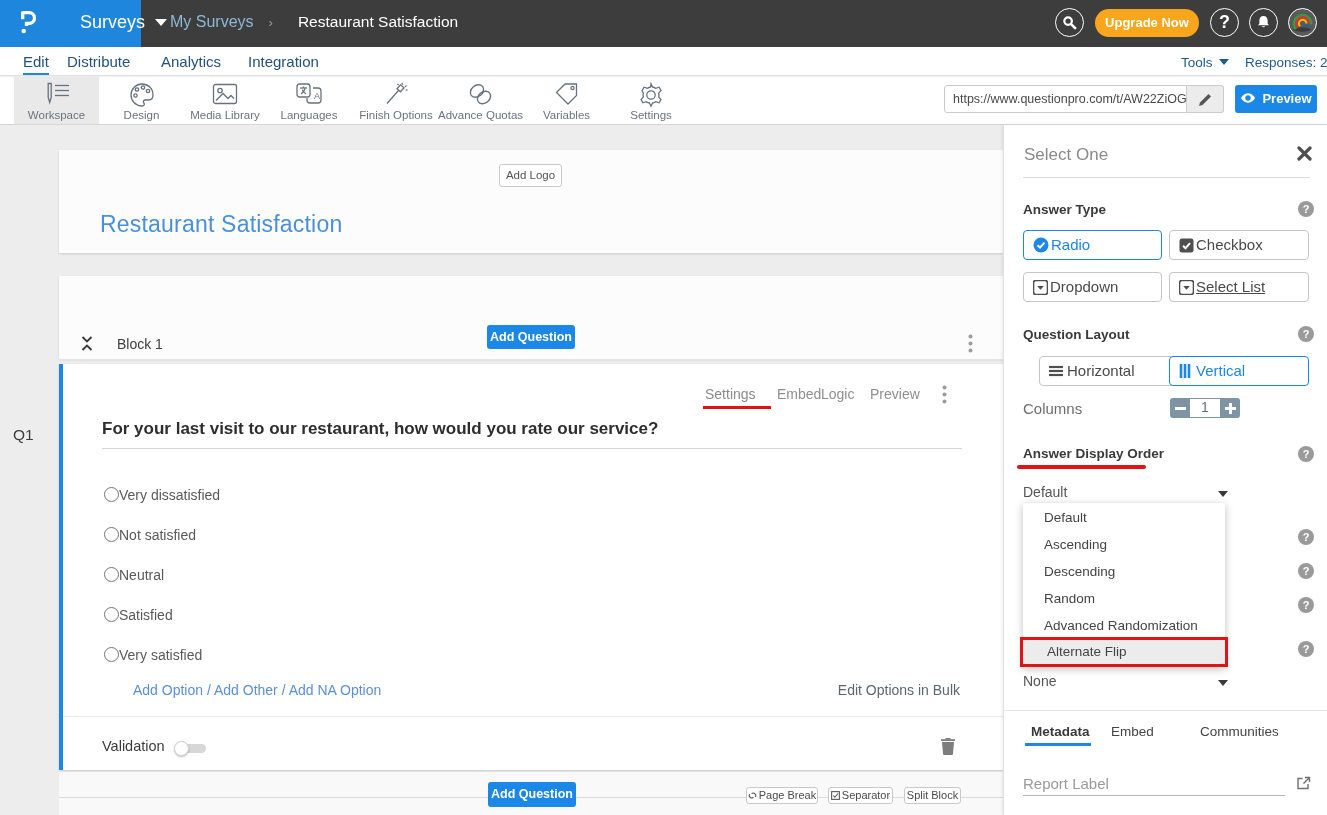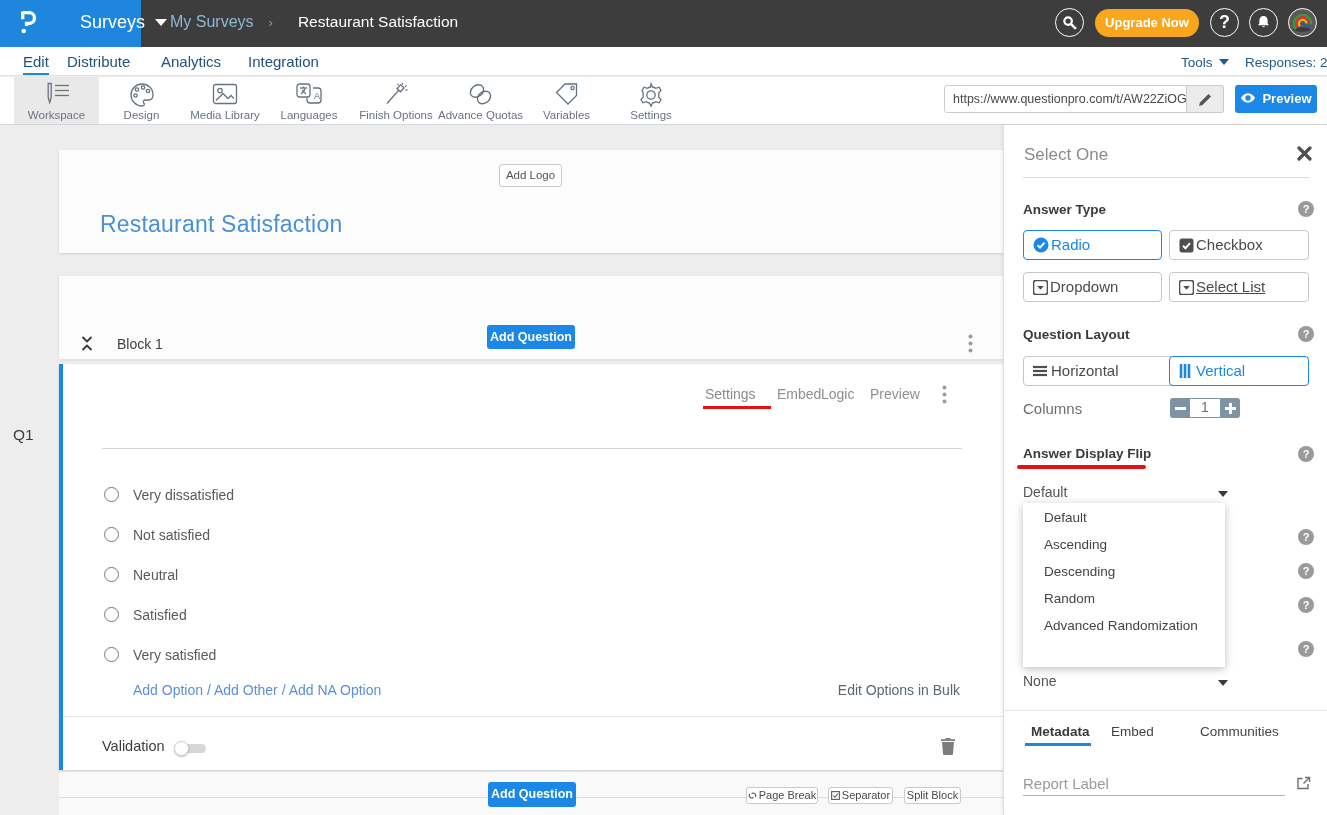--- a/index.html
+++ b/index.html
@@ -46,21 +46,21 @@
   #blockname { position:absolute; left:58px; top:12px; font-size:14px; color:#3f3f3f; }
   .bluebtn { background:#1b87e6; color:#fff; font-weight:bold; font-size:12.5px; text-align:center; border-radius:3px; }
 
   #card-q { top:364px; height:406px; background:#fff; border-left:4px solid #1b87e6; }
   #q1label { position:absolute; left:13px; top:426px; font-size:15.5px; color:#3c3c3c; }
   .qtab { position:absolute; top:22px; font-size:14px; color:#8f8f8f; }
   #qtext { position:absolute; left:39px; top:55px; font-size:17px; font-weight:bold; color:#2e2e2e; }
   #qline { position:absolute; left:39px; top:84px; width:860px; height:1px; background:#d4d4d4; }
   .optrow { position:absolute; left:41px; }
   .radio { display:inline-block; width:15px; height:15px; border:1.8px solid #757575; border-radius:50%; vertical-align:middle; background:#fff; }
-  .optlabel { display:inline-block; margin-left:14px; font-size:14px; color:#5a5a5a; vertical-align:middle; }
+  .optlabel { display:inline-block; font-size:14px; color:#5a5a5a; vertical-align:middle; }
   #addopts { position:absolute; left:70px; top:318px; font-size:14px; color:#5b8fd9; }
   #addopts .slash { color:#5b8fd9; }
   #bulk { position:absolute; right:43px; top:318px; font-size:14px; color:#5c6670; }
   #valsep { position:absolute; left:0; top:352px; width:100%; height:1px; background:#e8e8e8; }
   #validation { position:absolute; left:39px; top:374px; font-size:14.5px; color:#3c3c3c; }
   .toggle { position:absolute; left:114px; top:380px; width:29px; height:9px; background:#d7d7d7; border-radius:5px; }
   .knob { position:absolute; left:-3px; top:-3.5px; width:15px; height:15px; border-radius:50%; background:#fefefe; border:1px solid #d0d0d0; box-shadow:0 1px 2px rgba(0,0,0,.25);}
 
   
   #footer { position:absolute; left:59px; top:772px; width:944px; height:43px; background:#f9f9f9; }
@@ -246,20 +246,21 @@
   <div class="qtab" style="left:714px;">Embed</div>
   <div class="qtab" style="left:758px;">Logic</div>
   <div class="qtab" style="left:807px;">Preview</div>
   <svg width="5" height="19" style="position:absolute; left:879px; top:21px;">
       <g fill="#9b9b9b">
         <circle cx="2.5" cy="2.5" r="2"></circle>
         <circle cx="2.5" cy="9.5" r="2"></circle>
         <circle cx="2.5" cy="16.5" r="2"></circle>
       </g>
     </svg>
+  <div id="qtext">For your last visit to our restaurant, how would you rate our service?</div>
   <div id="qline"></div>
   <div class="optrow" style="top:121px;"><span class="radio"></span><span class="optlabel">Very dissatisfied</span></div>
   <div class="optrow" style="top:161px;"><span class="radio"></span><span class="optlabel">Not satisfied</span></div>
   <div class="optrow" style="top:201px;"><span class="radio"></span><span class="optlabel">Neutral</span></div>
   <div class="optrow" style="top:241px;"><span class="radio"></span><span class="optlabel">Satisfied</span></div>
   <div class="optrow" style="top:281px;"><span class="radio"></span><span class="optlabel">Very satisfied</span></div>
   <div id="addopts">Add Option <span class="slash">/</span> Add Other <span class="slash">/</span> Add NA Option</div>
   <div id="bulk">Edit Options in Bulk</div>
   <div id="valsep"></div>
   <div id="validation">Validation</div>
@@ -315,21 +316,21 @@
         <path d="M4.2 6 L7.5 9.8 L10.8 6 Z" fill="#4f4f4f"></path>
       </svg>Dropdown</div>
   <div class="selbox" style="left:165px; top:147px; width:140px;text-decoration:underline;">
     <svg width="15" height="15" viewBox="0 0 15 15" style="vertical-align:-3px; margin-right:2px;">
         <rect x="0.5" y="0.5" width="14" height="14" rx="2.5" fill="none" stroke="#4f4f4f" stroke-width="1.6"></rect>
         <path d="M4.2 6 L7.5 9.8 L10.8 6 Z" fill="#4f4f4f"></path>
       </svg>Select List</div>
 
   <div class="plabel" style="position:absolute; left:19px; top:202px;">Question Layout</div>
   <div class="helpq" style="left:294px; top:201px;">?</div>
-  <div class="selbox" style="left:19px; top:231px; width:162px;">
+  <div class="selbox" style="left:35px; top:231px; width:162px;">
     <svg width="14" height="12" viewBox="0 0 14 12" style="vertical-align:-1px; margin-right:4px;">
         <g stroke="#4f4f4f" stroke-width="2.2">
           <line x1="0" y1="2" x2="14" y2="2"></line>
           <line x1="0" y1="6" x2="14" y2="6"></line>
           <line x1="0" y1="10" x2="14" y2="10"></line>
         </g>
       </svg>Horizontal</div>
   <div class="selbox active" style="left:165px; top:231px; width:140px;">
     <svg width="12" height="14" viewBox="0 0 12 14" style="vertical-align:-2px; margin-right:5px;">
         <g stroke="#1b87e6" stroke-width="2.6">
@@ -345,37 +346,40 @@
         <rect width="11" height="3" fill="#fff"></rect>
       </svg>
     <div style="position:absolute; left:20px; top:0; width:30px; height:20px; background:#fff; border-top:1.5px solid #7e93a3; border-bottom:1.5px solid #7e93a3; text-align:center; line-height:17px; font-size:14px; color:#5f7183;">1</div>
     <div style="position:absolute; left:50px; top:0; width:20px; height:20px; background:#7e93a3; border-radius:0 3px 3px 0;"></div>
     <svg width="11" height="11" style="position:absolute; left:54.5px; top:4.5px;">
         <rect y="4" width="11" height="3" fill="#fff"></rect>
         <rect x="4" width="3" height="11" fill="#fff"></rect>
       </svg>
   </div>
 
-  <div class="plabel" style="position:absolute; left:19px; top:321px;">Answer Display Flip</div>
+  <div class="plabel" style="position:absolute; left:19px; top:321px;">Answer Display Order</div>
   <div class="helpq" style="left:294px; top:321px;">?</div>
   <div style="position:absolute; left:13px; top:340px; width:129px; height:4px; background:#e01414; border-radius:2px;"></div>
   <div style="position:absolute; left:19px; top:359px; font-size:14px; color:#555;">Default</div>
   <div style="position:absolute; left:214px; top:366px; width:0; height:0; border-left:5px solid transparent; border-right:5px solid transparent; border-top:6px solid #3a3a3a;"></div>
 
   <div class="helpq" style="left:294px; top:404px;">?</div>
   <div class="helpq" style="left:294px; top:438px;">?</div>
   <div class="helpq" style="left:294px; top:472px;">?</div>
   <div class="helpq" style="left:294px; top:516px;">?</div>
 
   <div id="ddmenu" style="position:absolute; left:19px; top:378px; width:202px; height:164px; background:#fff; box-shadow:0 2px 8px rgba(0,0,0,0.25);">
     <div class="ddrow" style="position:absolute; left:21px; top:7px;">Default</div>
     <div class="ddrow" style="position:absolute; left:21px; top:34px;">Ascending</div>
     <div class="ddrow" style="position:absolute; left:21px; top:61px;">Descending</div>
     <div class="ddrow" style="position:absolute; left:21px; top:88px;">Random</div>
     <div class="ddrow" style="position:absolute; left:21px; top:115px;">Advanced Randomization</div>
+  </div>
+  <div style="position:absolute; left:16px; top:512px; width:208px; height:30px; background:#ececec; border:3px solid #e01414;">
+    <div class="ddrow" style="position:absolute; left:24px; top:4px;">Alternate Flip</div>
   </div>
 
   <div style="position:absolute; left:19px; top:548px; font-size:14px; color:#555;">None</div>
   <div style="position:absolute; left:214px; top:555px; width:0; height:0; border-left:5px solid transparent; border-right:5px solid transparent; border-top:6px solid #3a3a3a;"></div>
 
   <div style="position:absolute; left:0px; top:585px; width:324px; height:1px; background:#e5e5e5;"></div>
   <div style="position:absolute; left:27px; top:599px; font-size:13.5px; font-weight:bold; color:#3a3a3a;">Metadata</div>
   <div style="position:absolute; left:21px; top:618px; width:66px; height:3px; background:#1b87e6;"></div>
   <div style="position:absolute; left:107px; top:599px; font-size:13.5px; color:#444;">Embed</div>
   <div style="position:absolute; left:172px; top:599px; font-size:13.5px; color:#444;margin-left:24px;">Communities</div>

